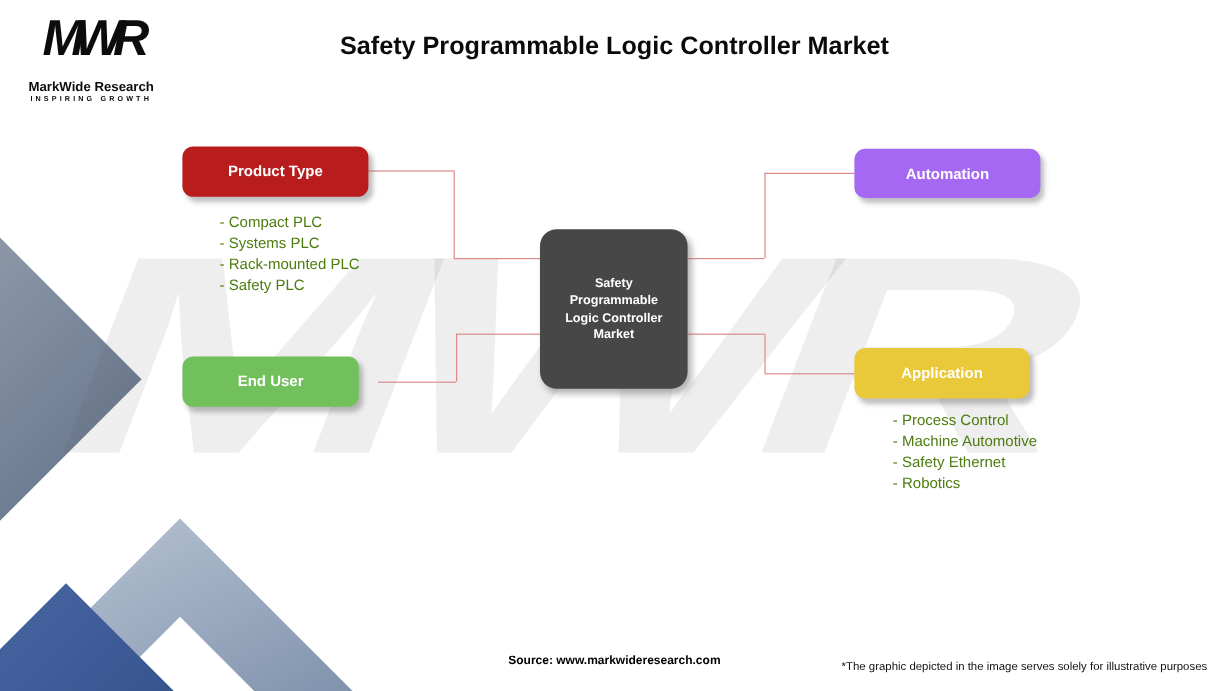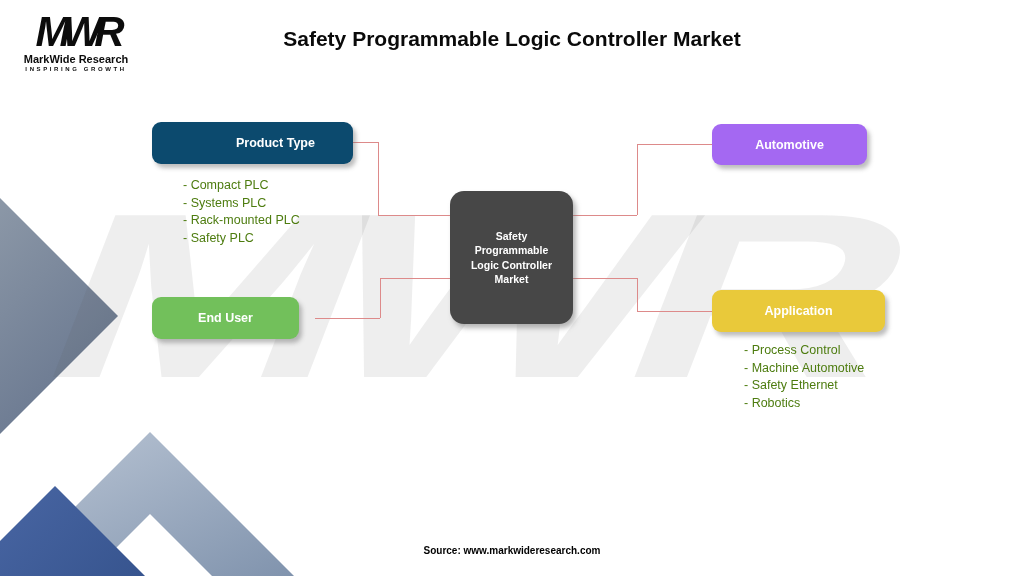--- a/index.html
+++ b/index.html
@@ -12,35 +12,35 @@
     position:absolute;left:60px;top:160px;z-index:0;
     font-size:235px;font-weight:900;letter-spacing:-0.09em;
     color:rgba(90,90,90,0.10);
     transform:scaleX(1.55) skewX(-14deg);transform-origin:left center;
     white-space:nowrap;user-select:none;
   }
 
   
   .logo{position:absolute;left:20px;top:12px;width:112px;text-align:center;z-index:3;color:#0c0c0c;}
   .logo-brand{font-size:42px;line-height:40px;font-weight:900;font-style:italic;letter-spacing:-8px;}
-  .logo-name{font-size:11px;font-weight:bold;margin-top:1px;}
+  .logo-name{font-size:11px;font-weight:bold;margin-top:15px;}
   .logo-tagline{font-size:6px;font-weight:bold;letter-spacing:2.6px;margin-top:1px;}
 
   
   .title{position:absolute;left:0;right:0;top:27px;text-align:center;z-index:3;
          font-size:21px;font-weight:bold;color:#0a0a0a;}
 
   
   .node-header{position:absolute;z-index:3;border-radius:9px;color:#ffffff;font-weight:bold;
     font-size:12.5px;display:flex;align-items:center;justify-content:center;
     box-shadow:3px 4px 4px rgba(110,110,110,0.45);}
   .nh-product{left:152px;top:122px;width:155px;height:42px;}
   .nh-technology{left:712px;top:124px;width:155px;height:41px;}
   .nh-enduser{left:152px;top:297px;width:147px;height:42px;}
-  .nh-application{left:712px;top:290px;width:173px;height:42px;}
+  .nh-application{left:712px;top:290px;width:146px;height:42px;}
 
   
   .items{position:absolute;z-index:3;list-style:none;margin:0;padding:0;
          font-size:12.5px;color:#4d7c0f;line-height:17.5px;}
   .items-product{left:183px;top:177px;}
   .items-technology{left:744px;top:171px;}
   .items-enduser{left:183px;top:358px;}
   .items-application{left:744px;top:342px;}
 
   
@@ -108,32 +108,32 @@
   <div class="line h" style="left:573px;top:215px;width:64px;"></div>
 
   <div class="line h" style="left:315px;top:318px;width:65px;"></div>
   <div class="line v" style="left:380px;top:278px;height:40px;"></div>
   <div class="line h" style="left:380px;top:278px;width:70px;"></div>
 
   <div class="line h" style="left:573px;top:278px;width:64px;"></div>
   <div class="line v" style="left:637px;top:278px;height:33px;"></div>
   <div class="line h" style="left:637px;top:311px;width:75px;"></div>
 
-  <div class="node-header nh-product" style="background: #0c4a6e; padding-left: 46px;">
+  <div class="node-header nh-product" style="background: #b91c1c;">
     <span>Product Type</span>
   </div>
   <ul class="items items-product">
     <li>- Compact PLC</li>
     <li>- Systems PLC</li>
     <li>- Rack-mounted PLC</li>
     <li>- Safety PLC</li>
   </ul>
 
   <div class="node-header nh-technology" style="background: rgb(164, 104, 242);">
-    <span>Automotive</span>
+    <span>Automation</span>
   </div>
 
   <div class="node-header nh-enduser" style="background: rgb(114, 192, 91);">
     <span>End User</span>
   </div>
 
   <div class="node-header nh-application" style="background: rgb(233, 201, 58);">
     <span>Application</span>
   </div>
   <ul class="items items-application">
@@ -141,14 +141,15 @@
     <li>- Machine Automotive</li>
     <li>- Safety Ethernet</li>
     <li>- Robotics</li>
   </ul>
 
   <div class="center-node">
     <span>Safety Programmable Logic Controller Market</span>
   </div>
 
   <div class="source">Source: www.markwideresearch.com</div>
+  <div class="disclaimer">*The graphic depicted in the image serves solely for illustrative purposes</div>
 
 </div>
 
 </body></html>

